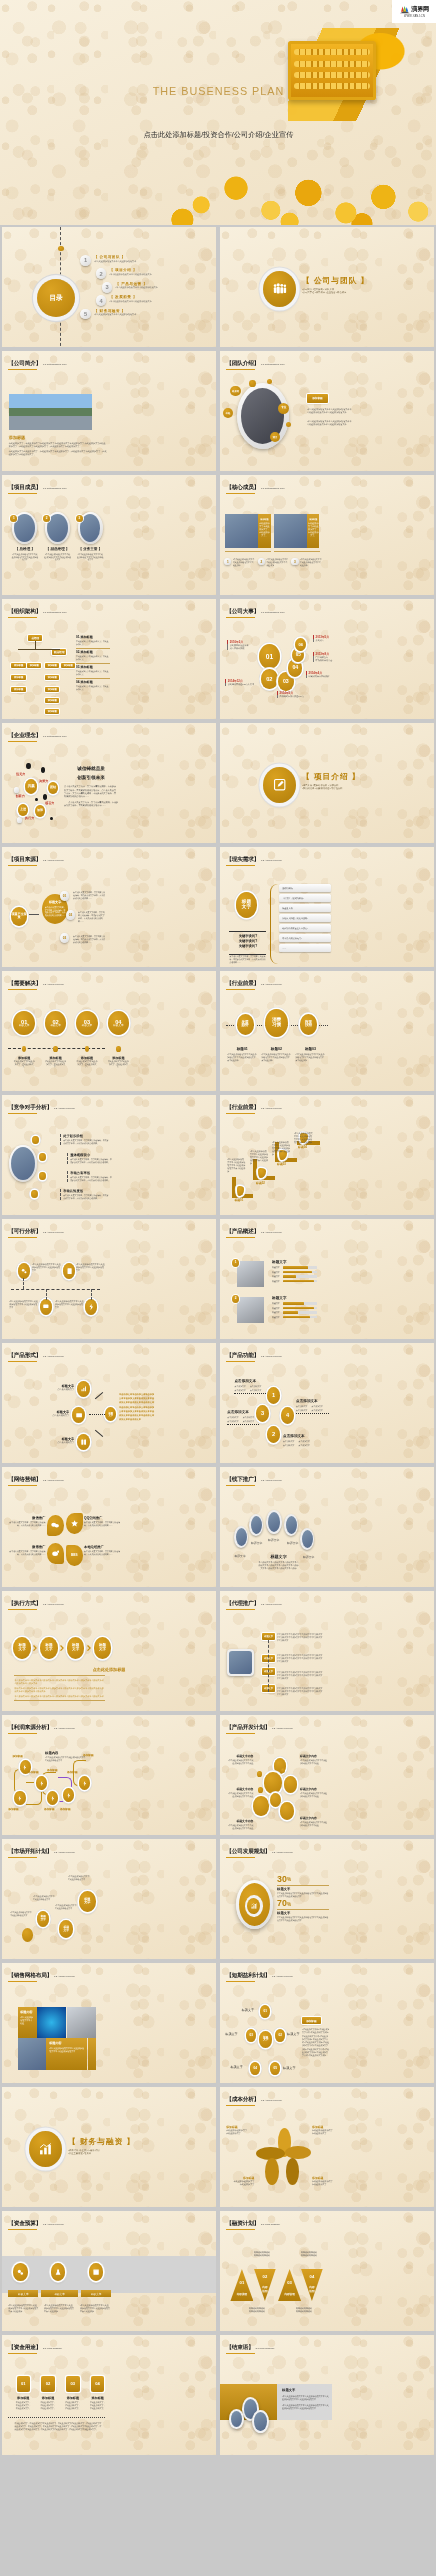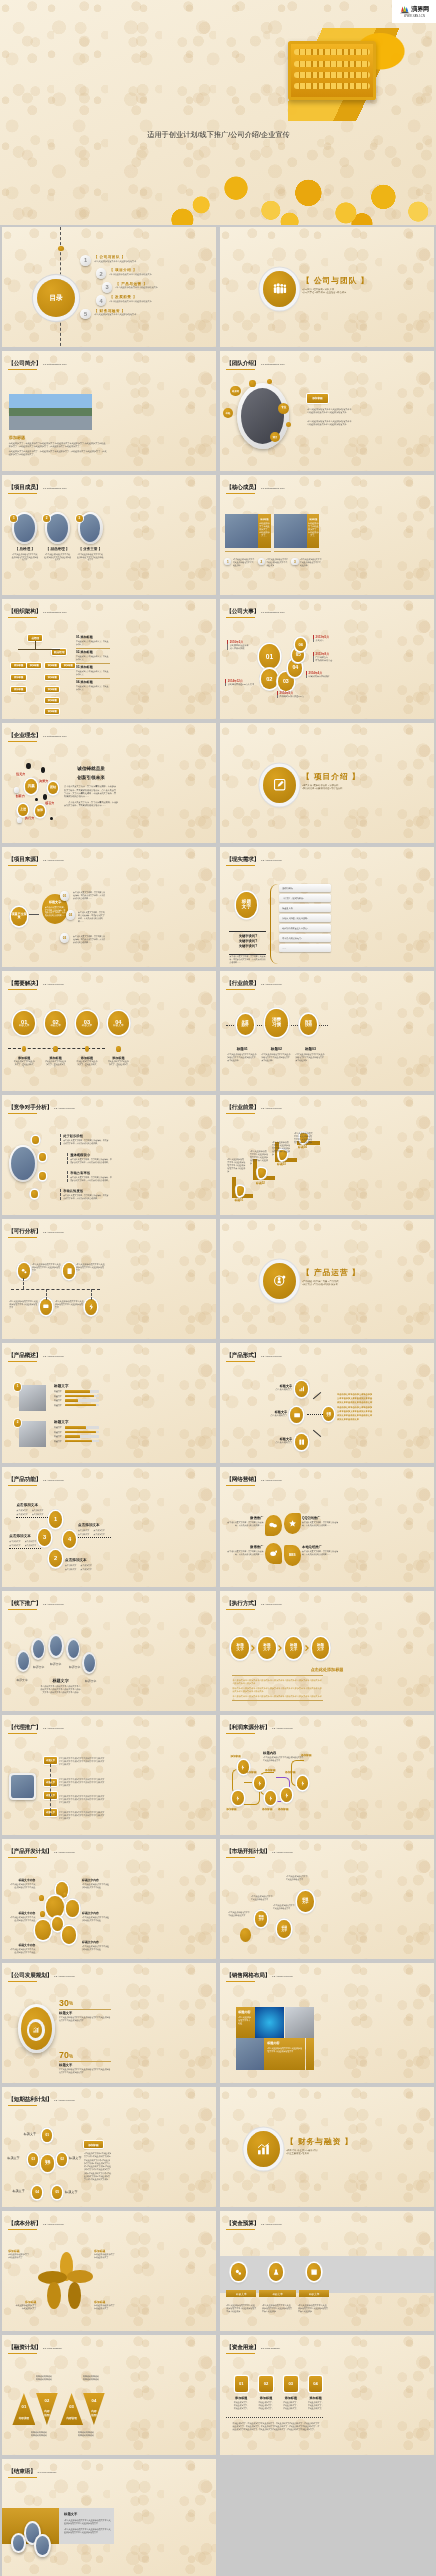--- a/index.html
+++ b/index.html
@@ -188,21 +188,22 @@
     <div class="wm-url">WWW.YANJ.CN</div>
   </div>
   <div class="ribbon"></div>
   <div class="abacus">
     <div class="bead-row" style="top:5.2px"></div>
     <div class="bead-row" style="top:16.5px"></div>
     <div class="bead-row" style="top:28px"></div>
     <div class="bead-row" style="top:39px"></div>
   </div>
   <div class="coins"></div>
-  <div class="cover-tag">适用于创业计划/线下推广/公司介绍/企业宣传</div>
+  <div class="cover-en">THE BUSENESS PLAN</div>
+  <div class="cover-tag">点击此处添加标题/投资合作/公司介绍/企业宣传</div>
 </div>
 
 <div id="grid">
 
   <div class="cell">
     <div class="slide swirl">
       <div class="dash-v" style="position:absolute;left:58px;top:0;height:124px"></div>
       <div class="gflat" style="position:absolute;left:56px;top:18.5px;width:5.7px;height:5.7px"></div>
       <div class="toc-main" style="position:absolute;left:35px;top:52px">目录</div>
       <div style="position:absolute;left:78px;top:28px;width:134px">
@@ -734,37 +735,20 @@
         <svg width="4.6" height="6.2" viewBox="0 0 9 12" fill="#fff">
             <path d="M5 0L1 6h3l-1 6 5-7H5z"></path>
           </svg>
       </div>
       <div class="dash-v" style="position:absolute;left:89px;top:70px;height:10.8px"></div>
       <div class="body-txt" style="position:absolute;left:7.2px;top:81px;width:29px;font-size:2px">•单击此处添加段落文本单击此处添加段落文本单击此处添加段落文本</div>
       <div class="body-txt" style="position:absolute;left:53px;top:81px;width:29px;font-size:2px">•单击此处添加段落文本单击此处添加段落文本单击此处添加段落文本</div>
     </div>
   </div>
 
-  <div class="cell">
-    <div class="slide swirl">
-      <div class="sec-circle" style="position:absolute;left:43px;top:44px">
-        <svg width="13.4" height="13.4" viewBox="0 0 26 26" fill="none" stroke="#fff" stroke-width="2">
-            <circle cx="12" cy="13" r="9"></circle>
-            <circle cx="12" cy="9" r="1.8" fill="#fff"></circle>
-            <path d="M12 11v7M9 14h6M9 18l3-4 3 4"></path>
-            <circle cx="21" cy="6" r="3" fill="#fff" stroke="none"></circle>
-          </svg>
-      </div>
-      <div style="position:absolute;left:82px;top:49px;width:129px">
-        <div class="sec-t">【 产品运营 】</div>
-        <div class="sec-items">•产品概述  •线下推广方案 • 产品形式</div>
-        <div class="sec-items" style="margin-top:0">•执行方法  •产品功能  •利润来源分析</div>
-      </div>
-    </div>
-  </div>
 
   <div class="cell">
     <div class="slide swirl">
       <div class="sh">
         <span class="sh-t">【产品概述】</span>
         <span class="sh-s">1.2 Annual overview</span>
         <div class="sh-u"></div>
       </div>
       <div style="position:absolute;left:16.5px;top:42px;position:absolute">
         <div class="ph-desk" style="width:27px;height:26px"></div>
@@ -1212,21 +1196,21 @@
       </div>
       <div style="position:absolute;left:57px;top:35px;width:52px">
         <div style="display:flex;align-items:center">
             <span class="ttl-gold" style="font-size:8.8px">30</span>
             <span class="ttl-gold" style="font-size:4.6px">%</span>
           </div>
         <div style="height:0.8px;background:#c8a352;margin:0.5px 0 1.5px"></div>
         <div class="ttl-dark" style="font-size:3.3px">标题文字</div>
         <div class="body-txt" style="font-size:1.9px;margin-top:1px">单击此处添加段落文本单击此处添加段落文本单击此处添加段落文本单击此处添加段落文本</div>
       </div>
-      <div style="position:absolute;left:57px;top:87px;width:52px">
+      <div style="position:absolute;left:57px;top:59px;width:52px">
         <div style="display:flex;align-items:baseline">
             <span class="ttl-gold" style="font-size:8.8px">70</span>
             <span class="ttl-gold" style="font-size:4.6px">%</span>
           </div>
         <div style="height:0.8px;background:#c8a352;margin:0.5px 0 1.5px"></div>
         <div class="ttl-dark" style="font-size:3.3px">标题文字</div>
         <div class="body-txt" style="font-size:1.9px;margin-top:1px">单击此处添加段落文本单击此处添加段落文本单击此处添加段落文本单击此处添加段落文本</div>
       </div>
     </div>
   </div>

